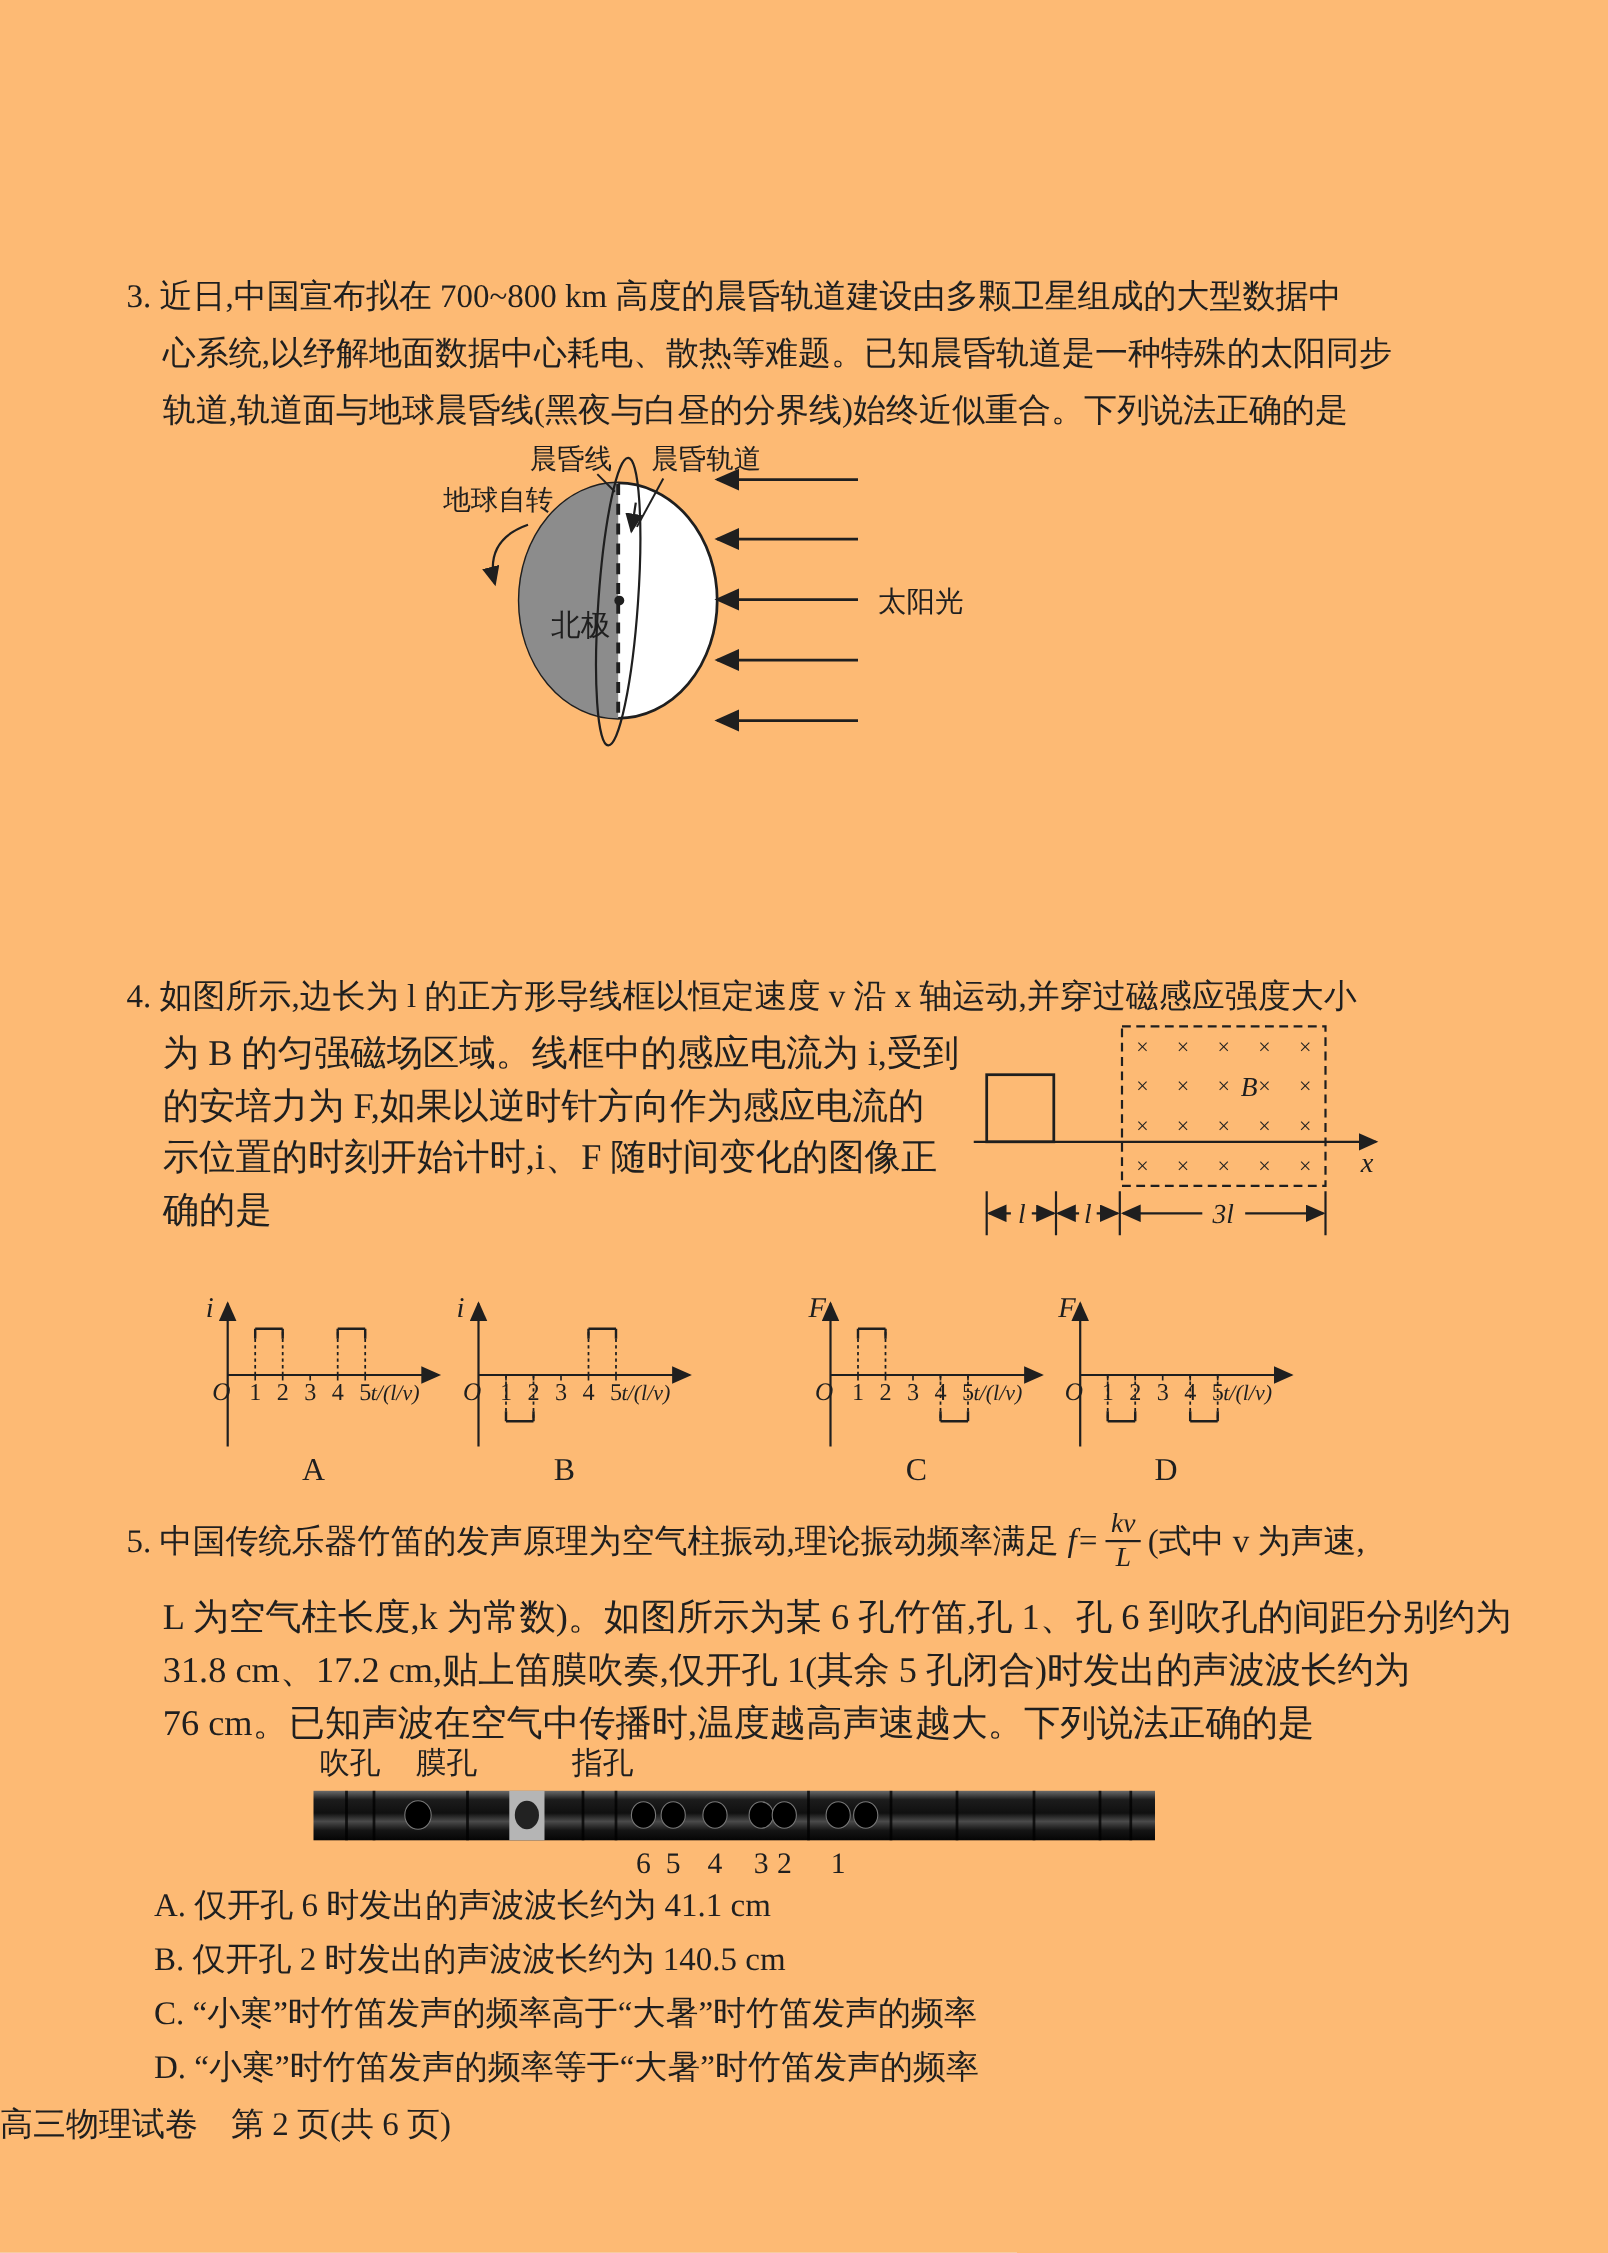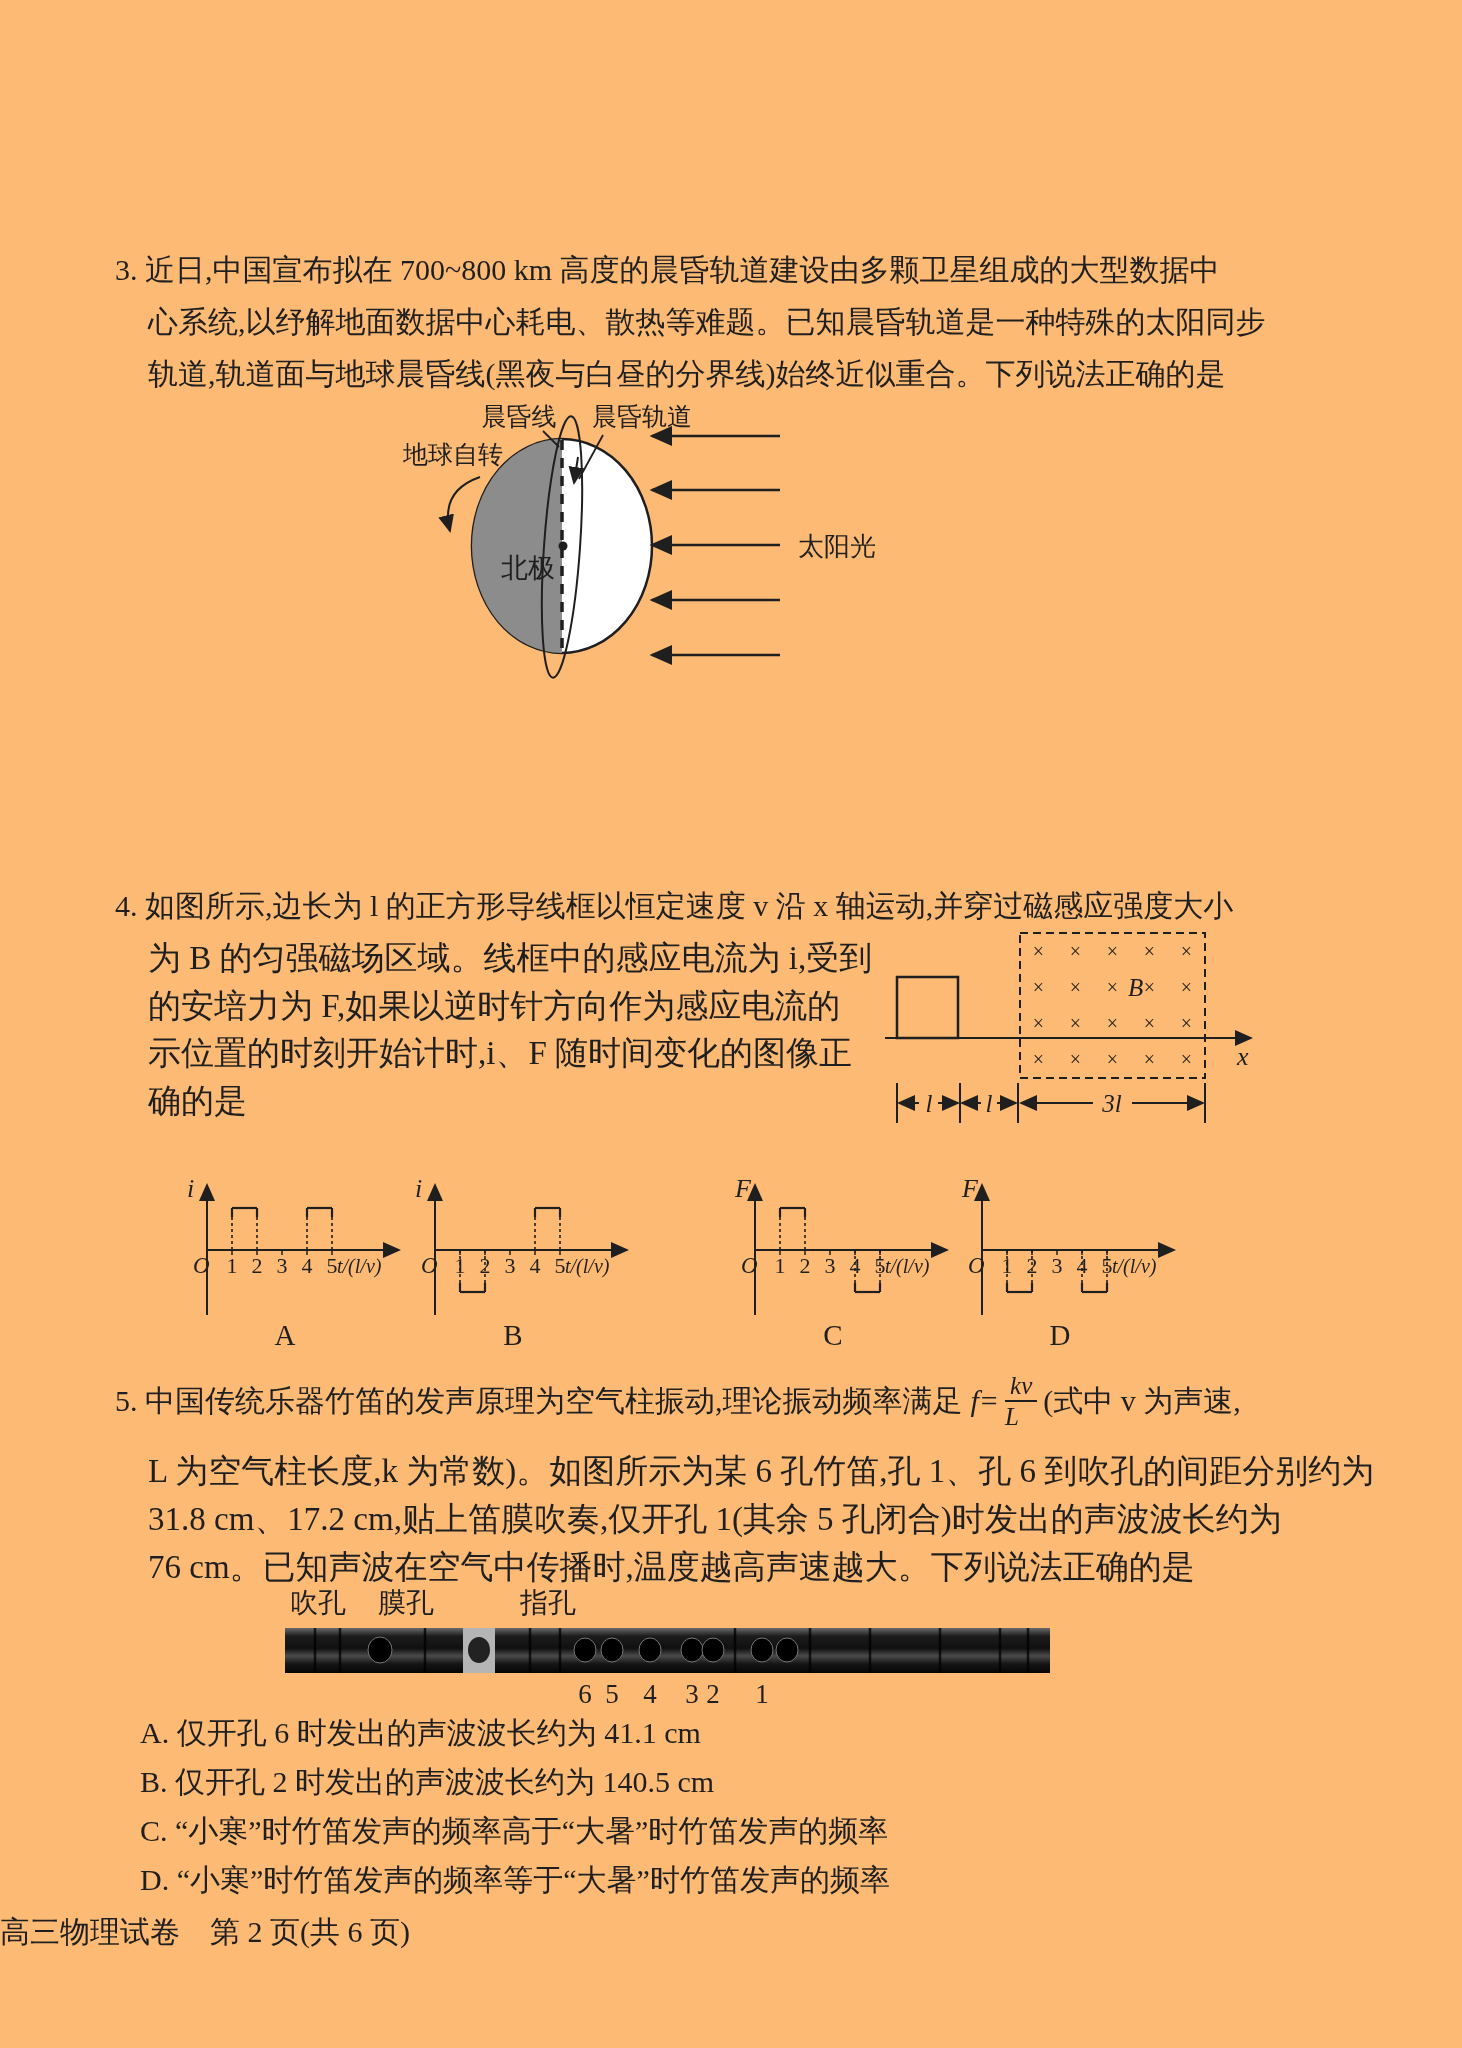--- a/index.html
+++ b/index.html
@@ -7,21 +7,21 @@
         font-family:"Liberation Serif","DejaVu Serif",serif;color:#1f1f1f;overflow:hidden;}
   .qline{position:absolute;font-size:30px;line-height:36px;white-space:nowrap;}
   .linegroup{position:absolute;font-size:33px;white-space:nowrap;}
   .linegroup div{height:var(--lh);line-height:var(--lh);}
   .optgroup{position:absolute;font-size:30px;white-space:nowrap;}
   .optgroup div{height:var(--lh);line-height:var(--lh);}
   .diagram{position:absolute;}
   svg text{fill:#1f1f1f;font-family:"Liberation Serif","DejaVu Serif",serif;}
   .flexline{position:absolute;display:flex;align-items:center;font-size:30px;white-space:nowrap;}
   .mathvar{font-style:italic;}
-  .frac{display:inline-block;font-style:italic;font-size:25px;line-height:1.1;margin:0 6px;vertical-align:middle;}
+  .frac{display:inline-block;text-align:center;font-style:italic;font-size:25px;line-height:1.1;margin:0 6px;vertical-align:middle;}
   .frac .num{display:block;border-bottom:2px solid #1f1f1f;padding:0 5px 1px;}
   .frac .den{display:block;padding-top:1px;}
   .footer{position:absolute;left:0;top:1912px;width:100%;text-align:left;font-size:30px;line-height:40px;}
 </style>
 </head>
 <body>
 
 <div id="page">
 
   <div class="qline" style="left:115px;top:252px;">3. 近日,中国宣布拟在 700~800 km 高度的晨昏轨道建设由多颗卫星组成的大型数据中</div>

